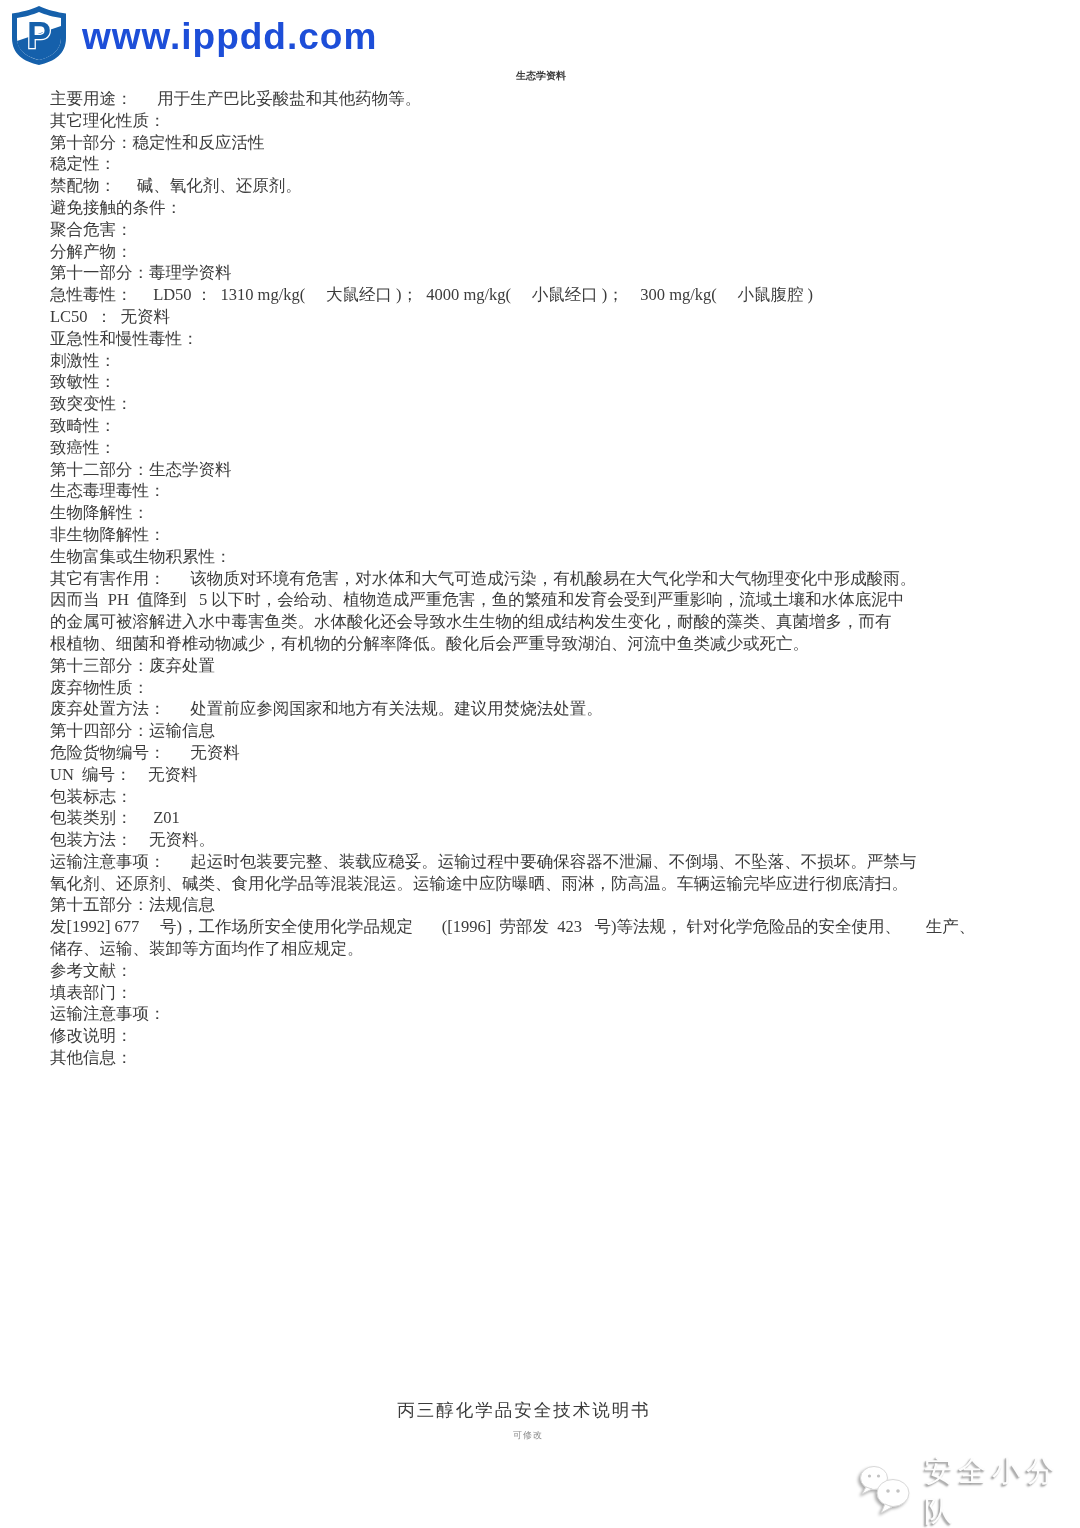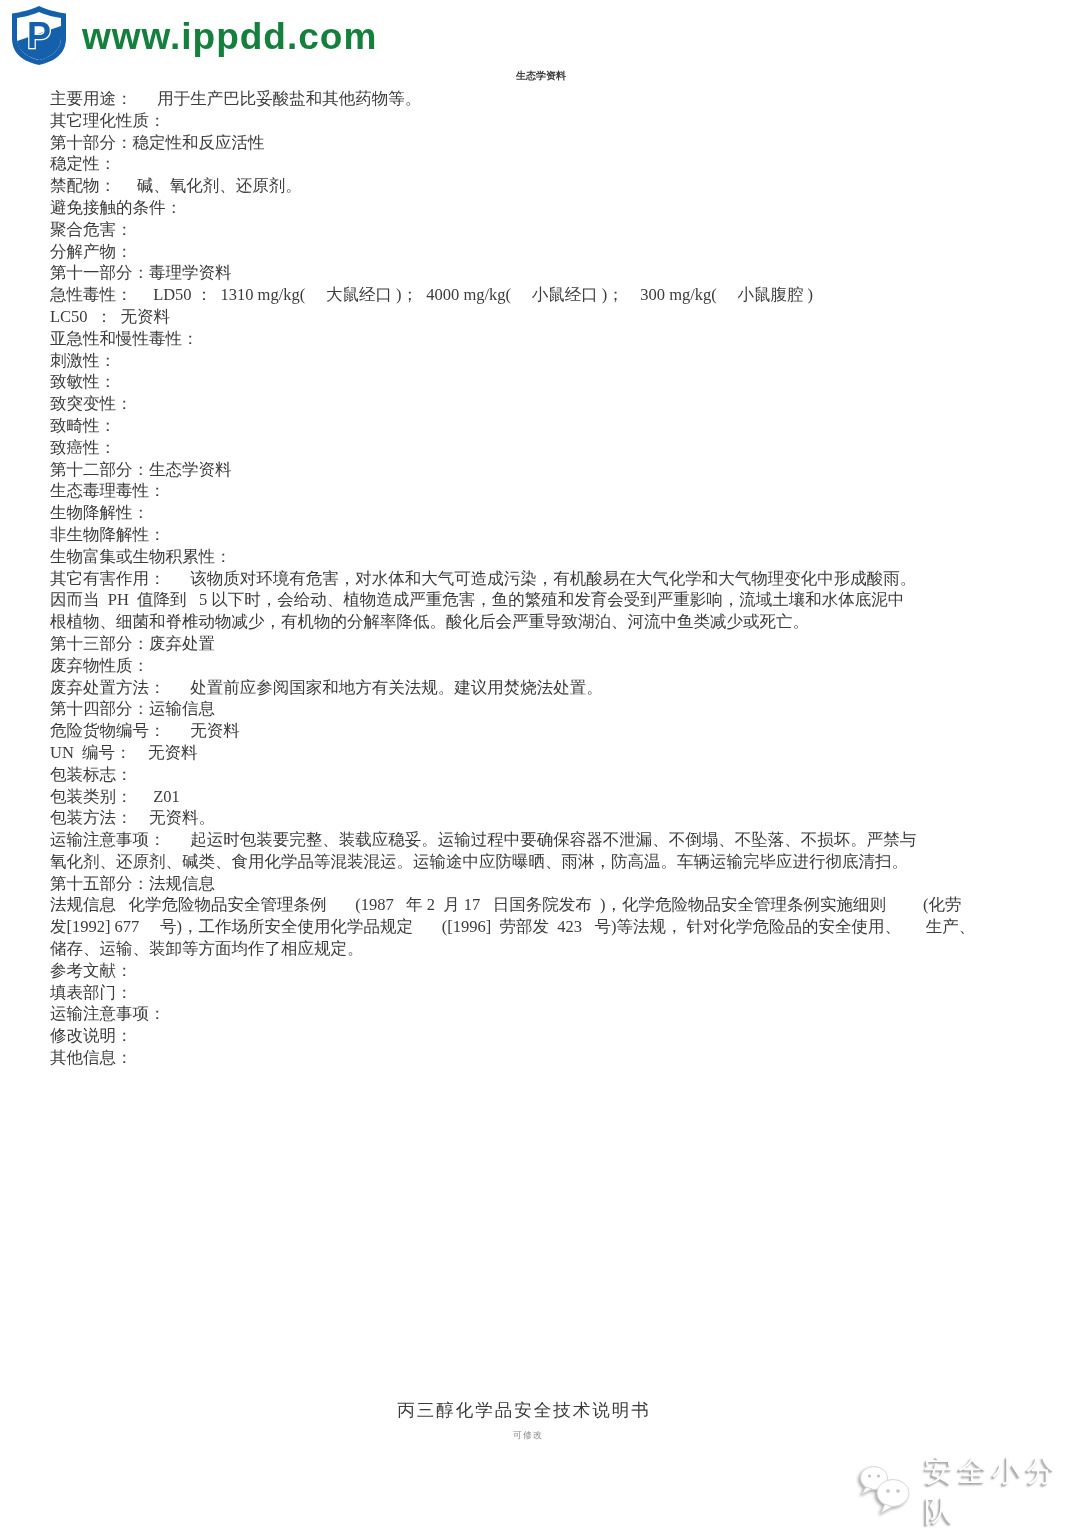--- a/index.html
+++ b/index.html
@@ -10,21 +10,21 @@
     overflow:hidden;
     font-family:"Liberation Serif","DejaVu Serif",serif;
   }
   
   .brand{
     position:absolute;top:5px;left:10px;
     display:flex;align-items:center;gap:14px;
   }
   .brand-url{
     font-family:"Liberation Sans","DejaVu Sans",sans-serif;
-    font-weight:bold;font-size:37px;color:#15803d;letter-spacing:1px;
+    font-weight:bold;font-size:37px;color:#1d4ed8;letter-spacing:1px;
   }
   .tagline{
     position:absolute;top:69px;left:516px;
     font-family:"Liberation Sans","DejaVu Sans",sans-serif;
     font-size:10px;font-weight:bold;color:#3c3c3c;
   }
   
   .content{
     position:absolute;top:88px;left:50px;width:1015px;
   }
@@ -92,34 +92,34 @@
     <div class="line">致突变性：</div>
     <div class="line">致畸性：</div>
     <div class="line">致癌性：</div>
     <div class="line">第十二部分：生态学资料</div>
     <div class="line">生态毒理毒性：</div>
     <div class="line">生物降解性：</div>
     <div class="line">非生物降解性：</div>
     <div class="line">生物富集或生物积累性：</div>
     <div class="line">其它有害作用：      该物质对环境有危害，对水体和大气可造成污染，有机酸易在大气化学和大气物理变化中形成酸雨。</div>
     <div class="line">因而当  PH  值降到   5 以下时，会给动、植物造成严重危害，鱼的繁殖和发育会受到严重影响，流域土壤和水体底泥中</div>
+    <div class="line">的金属可被溶解进入水中毒害鱼类。水体酸化还会导致水生生物的组成结构发生变化，耐酸的藻类、真菌增多，而有</div>
     <div class="line">根植物、细菌和脊椎动物减少，有机物的分解率降低。酸化后会严重导致湖泊、河流中鱼类减少或死亡。</div>
     <div class="line">第十三部分：废弃处置</div>
     <div class="line">废弃物性质：</div>
     <div class="line">废弃处置方法：      处置前应参阅国家和地方有关法规。建议用焚烧法处置。</div>
     <div class="line">第十四部分：运输信息</div>
     <div class="line">危险货物编号：      无资料</div>
     <div class="line">UN  编号：    无资料</div>
     <div class="line">包装标志：</div>
     <div class="line">包装类别：     Z01</div>
     <div class="line">包装方法：    无资料。</div>
     <div class="line">运输注意事项：      起运时包装要完整、装载应稳妥。运输过程中要确保容器不泄漏、不倒塌、不坠落、不损坏。严禁与</div>
     <div class="line">氧化剂、还原剂、碱类、食用化学品等混装混运。运输途中应防曝晒、雨淋，防高温。车辆运输完毕应进行彻底清扫。</div>
     <div class="line">第十五部分：法规信息</div>
-    <div class="line">法规信息   化学危险物品安全管理条例       (1987   年 2  月 17   日国务院发布  )，化学危险物品安全管理条例实施细则         (化劳</div>
     <div class="line">发[1992] 677     号)，工作场所安全使用化学品规定       ([1996]  劳部发  423   号)等法规， 针对化学危险品的安全使用、      生产、</div>
     <div class="line">储存、运输、装卸等方面均作了相应规定。</div>
     <div class="line">参考文献：</div>
     <div class="line">填表部门：</div>
     <div class="line">运输注意事项：</div>
     <div class="line">修改说明：</div>
     <div class="line">其他信息：</div>
   </div>
 
   <div class="footer-title">丙三醇化学品安全技术说明书</div>

